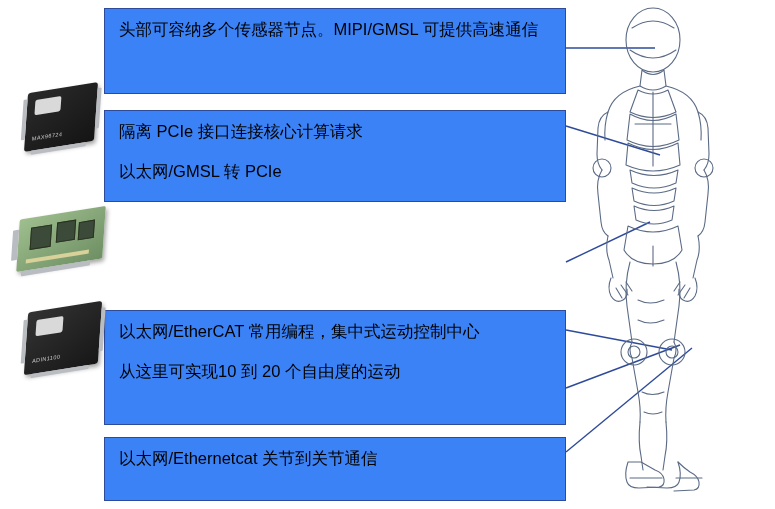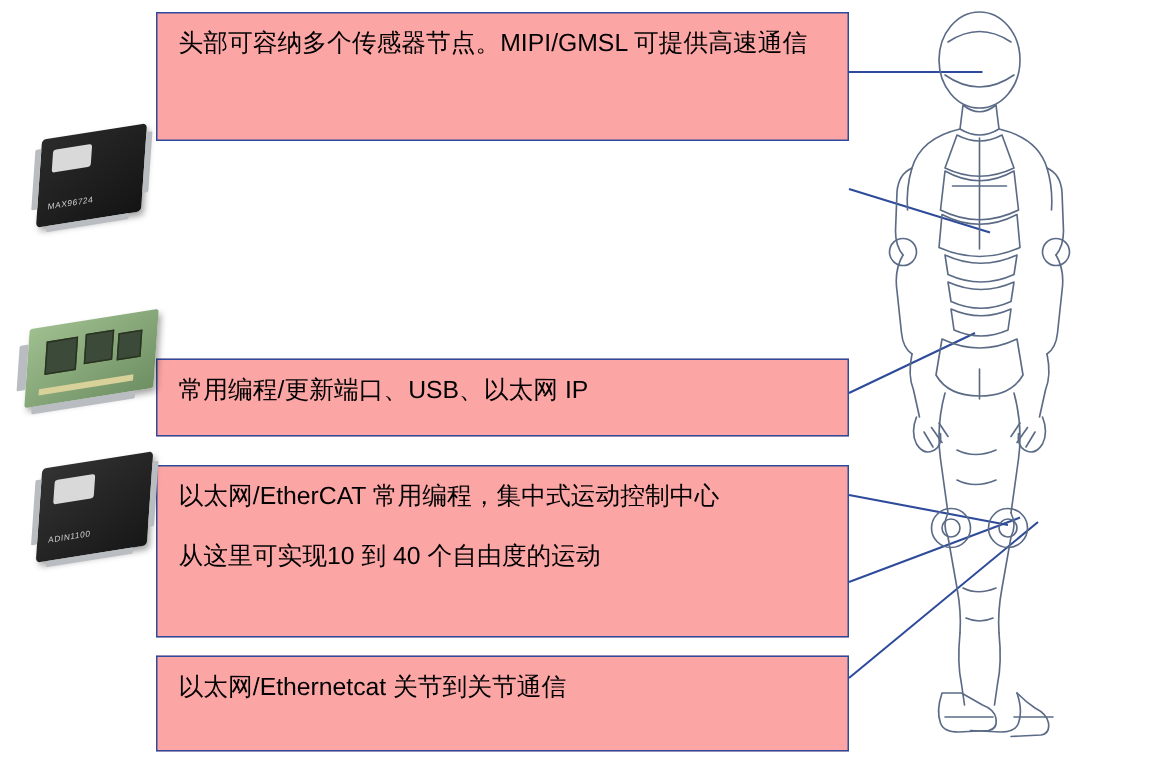--- a/index.html
+++ b/index.html
@@ -16,21 +16,21 @@
     height: 509px;
     background: #ffffff;
     overflow: hidden;
   }
 
   
   .callout {
     position: absolute;
     box-sizing: border-box;
     border: 1.5px solid #2e4b9b;
-    background: #fca5a5;
+    background: #3b82f6;
     color: #000000;
     font-size: 16.5px;
     line-height: 1.55;
     padding: 8px 16px 8px 14px;
     z-index: 6;
   }
   .callout p {
     margin: 0;
   }
   .callout p + p {
@@ -137,28 +137,29 @@
       <line x1="566" y1="330" x2="672" y2="350"></line>
       <line x1="566" y1="388" x2="680" y2="345"></line>
       <line x1="566" y1="452" x2="692" y2="348"></line>
     </g>
   </svg>
 
   <div class="callout" id="callout-head">
     <p>头部可容纳多个传感器节点。MIPI/GMSL 可提供高速通信</p>
   </div>
 
-
-  <div class="callout" id="callout-usb">
-    <p>常用编程/更新端口、USB、以太网 IP</p>
-  </div>
+  <div class="callout" id="callout-pcie">
+    <p>隔离 PCIe 接口连接核心计算请求</p>
+    <p>以太网/GMSL 转 PCIe</p>
+  </div>
+
 
   <div class="callout" id="callout-motion">
     <p>以太网/EtherCAT 常用编程，集中式运动控制中心</p>
-    <p>从这里可实现10 到 40 个自由度的运动</p>
+    <p>从这里可实现10 到 20 个自由度的运动</p>
   </div>
 
   <div class="callout" id="callout-joint">
     <p>以太网/Ethernetcat 关节到关节通信</p>
   </div>
 
   <div class="chip" id="chip-max">
     <div class="chip-body">
       <div class="chip-logo"></div>
       <div class="chip-label">MAX96724</div>

